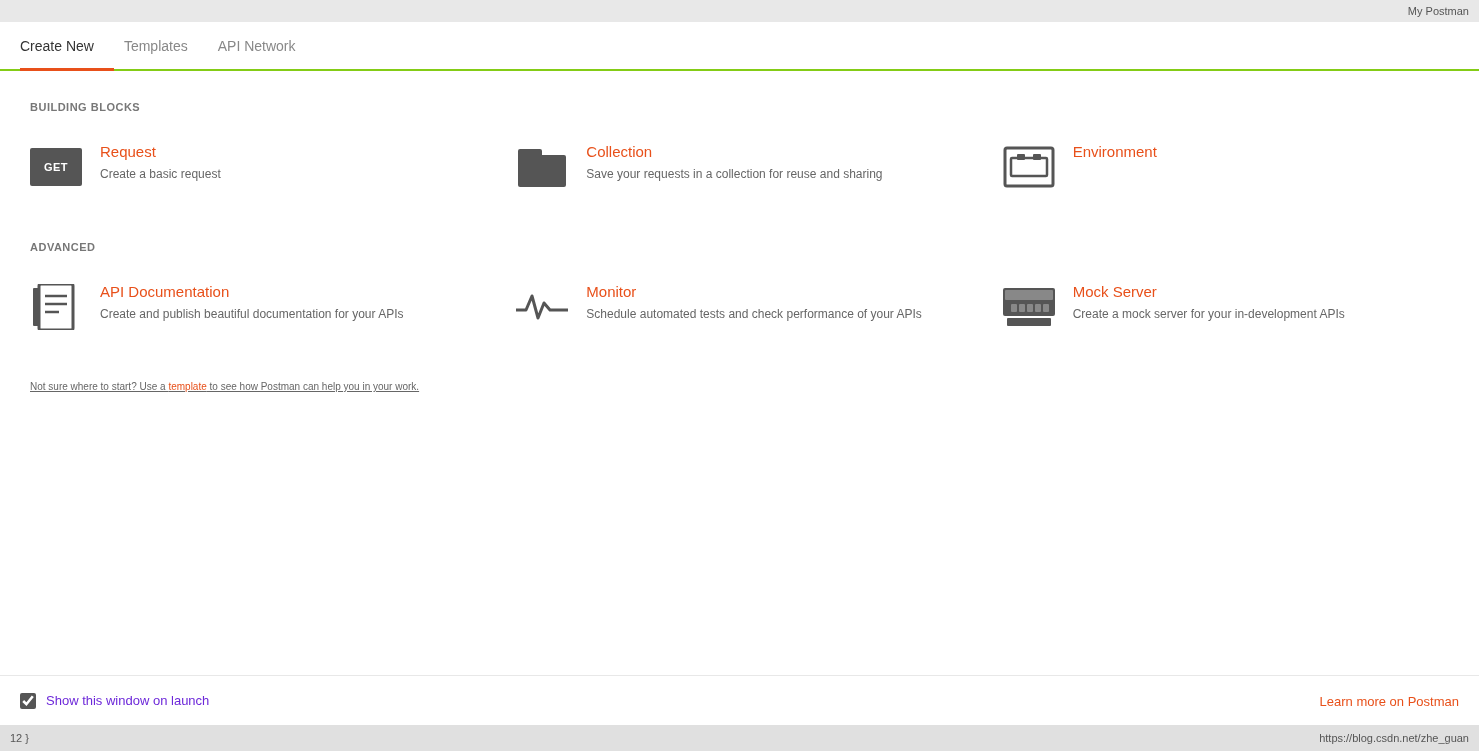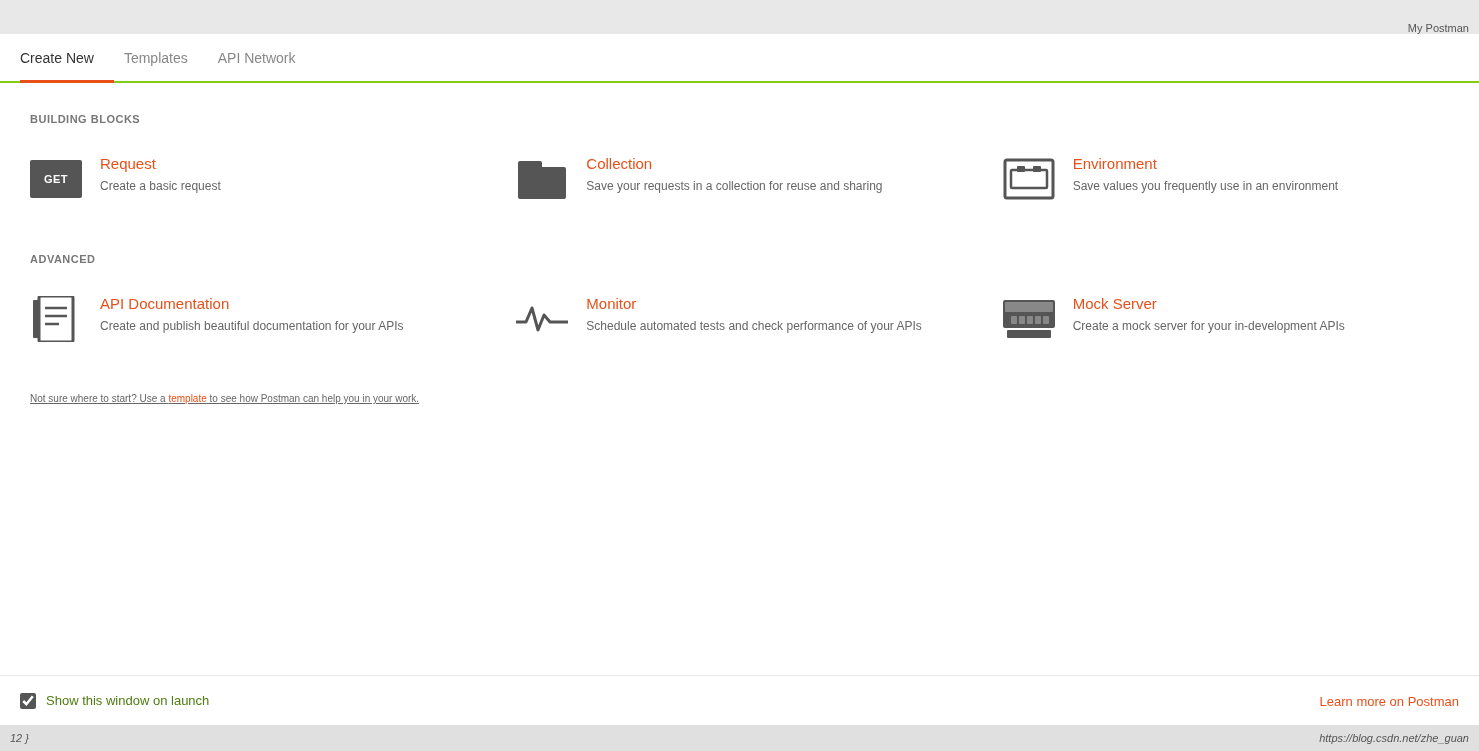--- a/index.html
+++ b/index.html
@@ -18,24 +18,24 @@
       background: #fff;
       width: 100%;
       flex: 1;
       display: flex;
       flex-direction: column;
       position: relative;
     }
 
     
     .top-bar {
-      height: 34px;
+      height: 22px;
       background: #e8e8e8;
       display: flex;
-      align-items: flex-end;
+      align-items: center;
       justify-content: flex-end;
       padding-right: 10px;
     }
 
     .top-bar-text {
       font-size: 11px;
       color: #555;
     }
 
     
@@ -174,41 +174,40 @@
 
     .footer-checkbox {
       width: 16px;
       height: 16px;
       cursor: pointer;
       accent-color: #555;
     }
 
     .footer-label {
       font-size: 13px;
-      color: #4d7c0f;
+      color: #6d28d9;
     }
 
     .footer-right a {
       color: #e8501a;
       text-decoration: none;
       font-size: 13px;
       font-weight: 500;
     }
 
     
     .status-bar {
       height: 26px;
       background: #e0e0e0;
       display: flex;
       align-items: center;
       justify-content: space-between;
       padding: 0 10px;
       font-size: 11px;
       color: #555;
-      font-style: italic;
     }
 
     .status-bar-right {
       display: flex;
       gap: 20px;
     }
 
     .status-bar-url {
       font-size: 11px;
       color: #555;
@@ -261,21 +260,20 @@
         <div class="item-icon icon-environment">
           <svg width="52" height="42" viewBox="0 0 52 42">
             <rect x="2" y="2" width="48" height="38" rx="2" fill="none" stroke="#555" stroke-width="3"></rect>
             <rect x="8" y="12" width="36" height="18" rx="1" fill="none" stroke="#555" stroke-width="2.5"></rect>
             <rect x="14" y="8" width="8" height="6" rx="1" fill="#555"></rect>
             <rect x="30" y="8" width="8" height="6" rx="1" fill="#555"></rect>
           </svg>
         </div>
         <div class="item-info">
           <div class="item-title">Environment</div>
-          <div class="item-desc">Save values you frequently use in an environment</div>
         </div>
       </div>
     </div>
 
     <div class="section-label">ADVANCED</div>
     <div class="items-grid">
 
       <div class="item">
         <div class="item-icon icon-apidoc">
           <svg width="46" height="46" viewBox="0 0 46 46">

